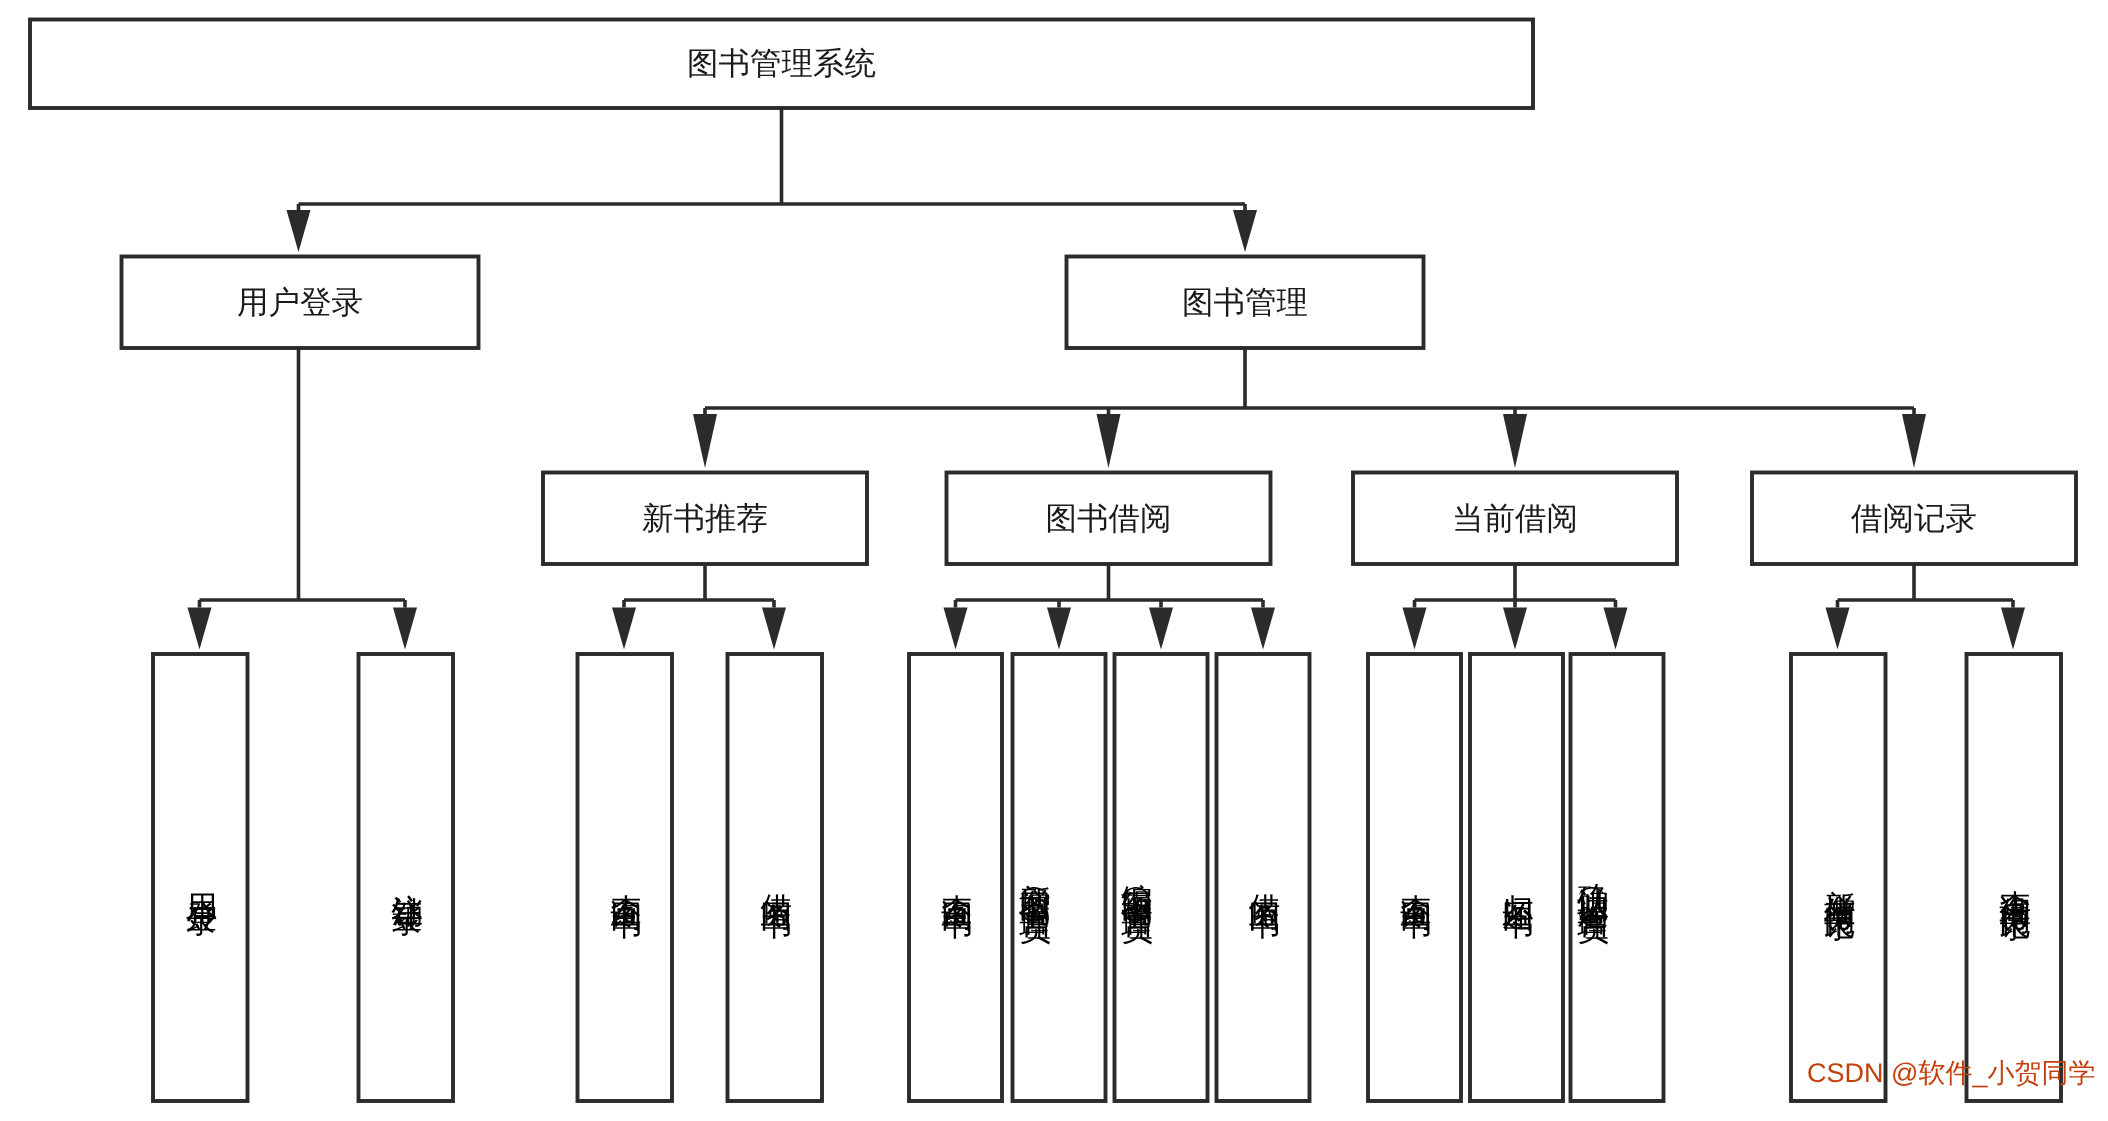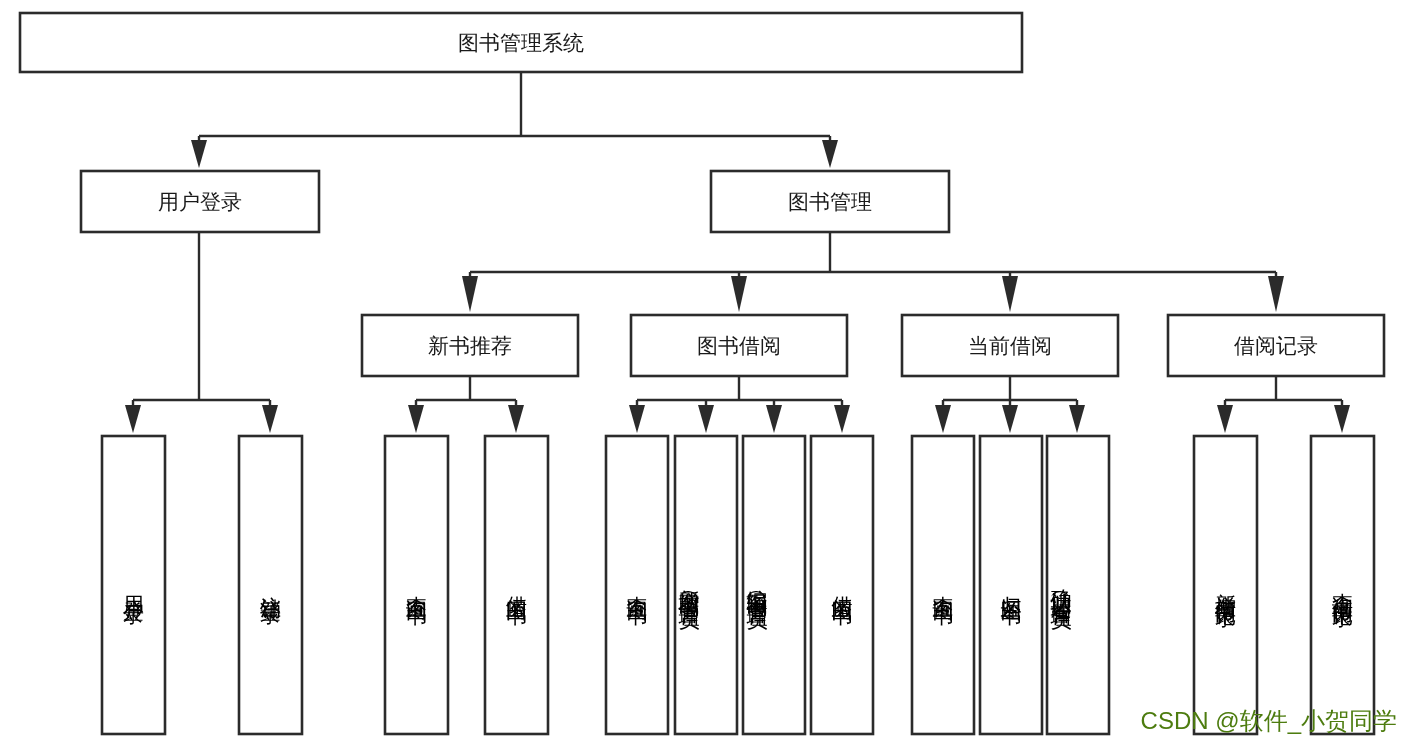--- a/index.html
+++ b/index.html
@@ -53,24 +53,24 @@
     font-size: 21px;
     fill: #1a1a1a;
     writing-mode: vertical-rl;
     text-orientation: upright;
     letter-spacing: 3px;
     white-space: pre;
   }
   .watermark-text {
     position: absolute;
     right: 8px;
-    bottom: 10px;
-    font-family: "Liberation Sans", "DejaVu Sans", sans-serif;
-    font-size: 24px;
-    color: #4d7c0f;
+    bottom: 20px;
+    font-family: "Liberation Sans", "DejaVu Sans", sans-serif;
+    font-size: 18px;
+    color: #c2410c;
     white-space: nowrap;
     user-select: none;
   }
 </style>
 </head>
 <body>
 
 <div id="diagram-root">
 
   <svg class="diagram-canvas" viewBox="0 0 1405 747" xmlns="http://www.w3.org/2000/svg">

